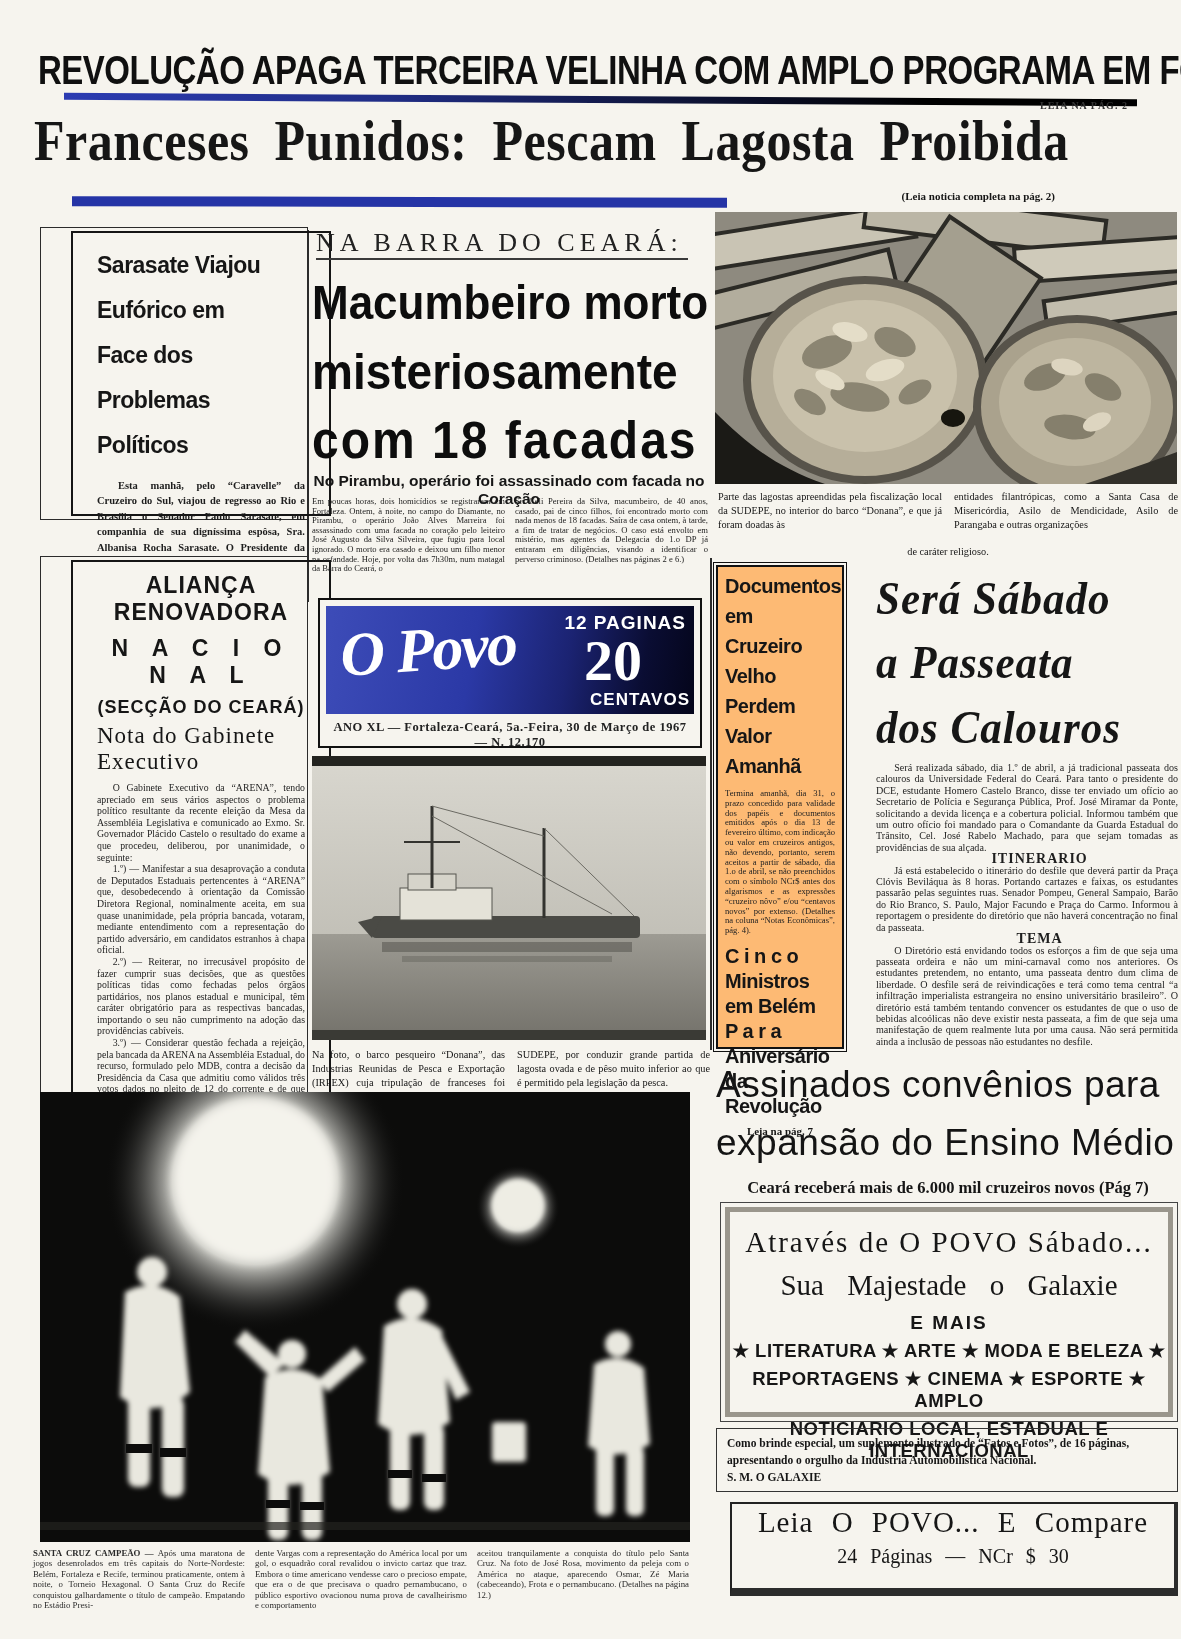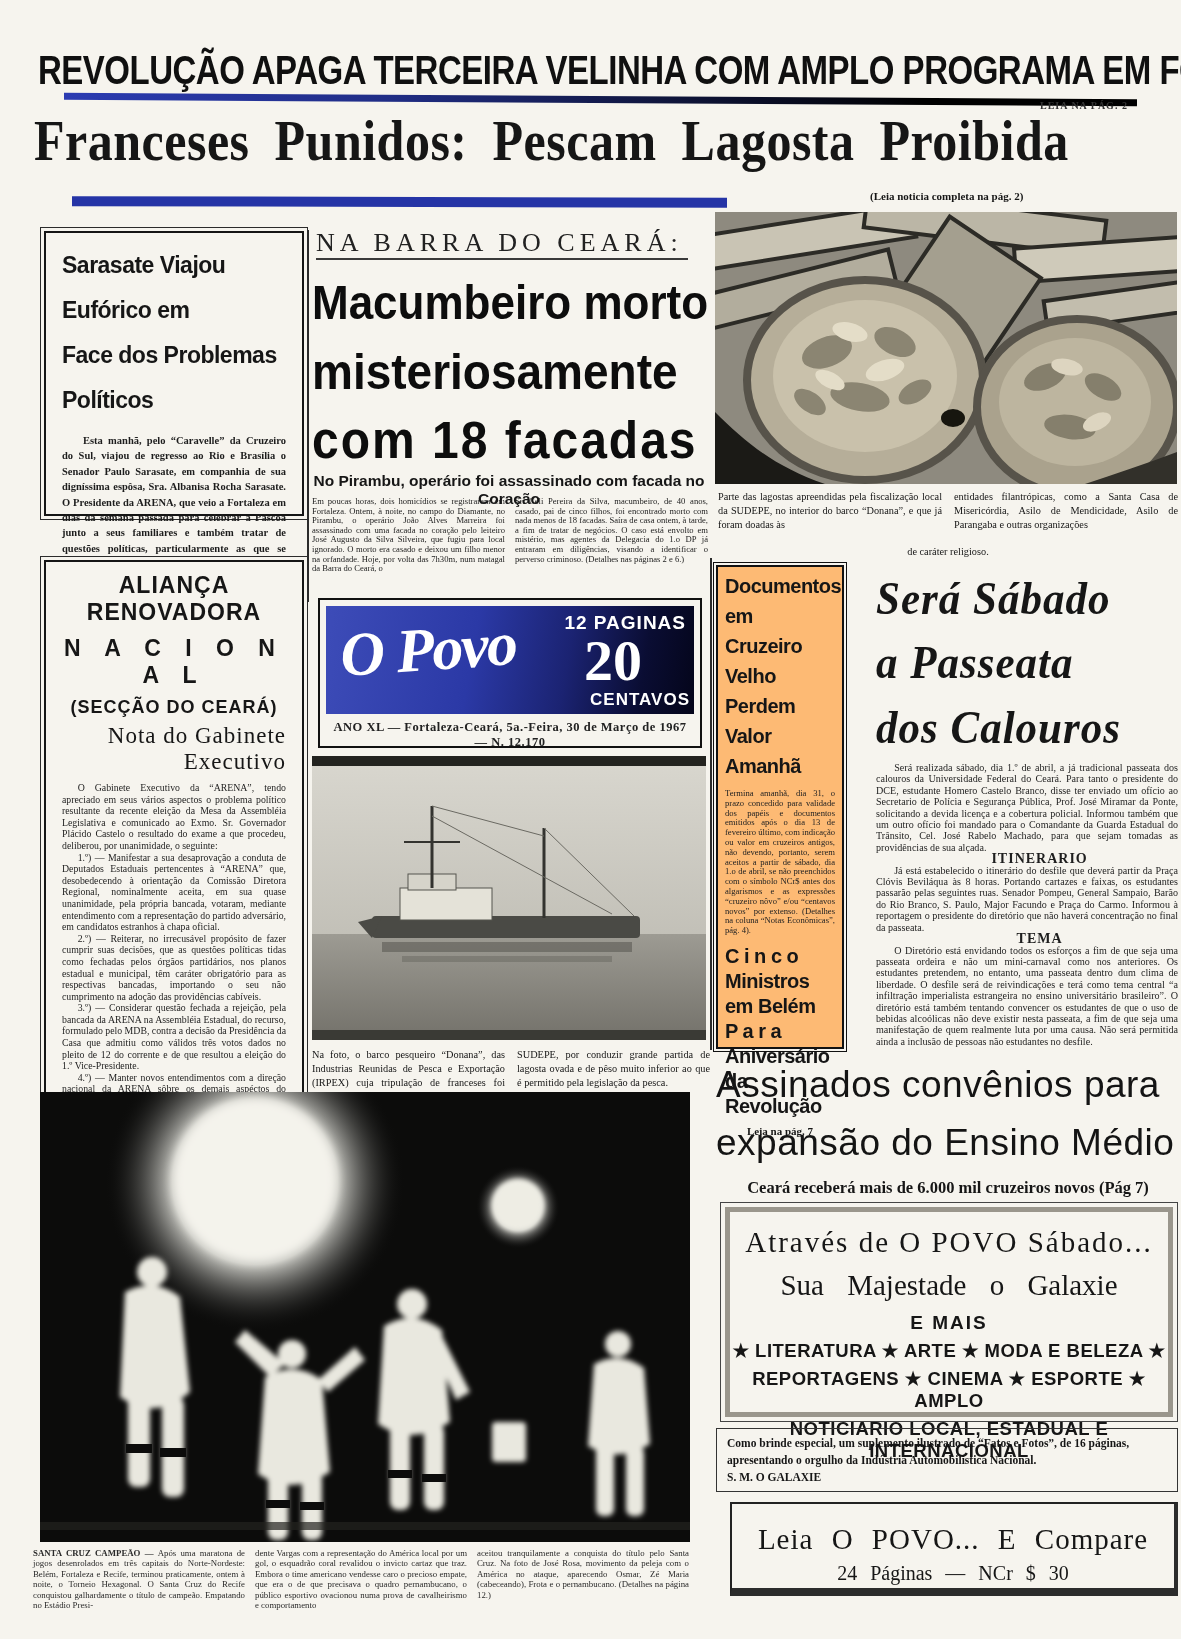--- a/index.html
+++ b/index.html
@@ -11,34 +11,34 @@
           font-weight:bold;font-size:33px;letter-spacing:-.5px;transform:scale(1,1.25);
           transform-origin:left top;white-space:nowrap;color:#101010;}
   .banner-rule{left:64px;top:96px;width:1073px;height:7px;
         background:linear-gradient(90deg,#2c3cb2 0%,#202d86 30%,#10163f 55%,#000 80%);
         transform:rotate(.35deg);}
   .banner-ref{left:1040px;top:100px;width:135px;font-size:10px;font-weight:bold;color:#333;letter-spacing:1px;}
   
   .lead-h{left:34px;top:108px;width:1070px;font-weight:bold;font-size:50px;
           word-spacing:12px;letter-spacing:.5px;white-space:nowrap;transform:scale(1,1.12);transform-origin:left top;}
   .lead-bar{left:72px;top:197px;width:655px;height:10px;background:#2534a6;transform:rotate(.15deg);}
-  .lead-ref{left:870px;top:190px;width:185px;font-size:11px;font-weight:bold;text-align:left;}
+  .lead-ref{left:870px;top:190px;width:185px;font-size:11px;font-weight:bold;text-align:right;}
   
   .dbox{border:1px solid #2b2b2b;padding:3px;background:#f6f4ee;box-sizing:border-box;}
-  .dbox-in{border:2px solid #151515;width:100%;height:100%;box-sizing:border-box;padding:10px 16px;}
+  .dbox-in{border:2px solid #151515;width:100%;height:100%;box-sizing:border-box;padding:10px 24px;margin-left:27px;}
   .sarasate{left:40px;top:227px;width:268px;height:293px;}
   .sar-title{font-family:"Liberation Sans",sans-serif;font-weight:bold;font-size:23px;
              line-height:45px;letter-spacing:-.5px;}
   .sar-body{margin-top:10px;font-size:10.5px;font-weight:bold;line-height:15.4px;
             text-align:justify;text-indent:2em;color:#1d1d1d;}
   .arena{left:40px;top:556px;width:268px;height:551px;}
   .arena-t1{font-family:"Liberation Sans",sans-serif;font-weight:bold;font-size:23px;text-align:center;letter-spacing:1px;}
   .arena-t2{font-family:"Liberation Sans",sans-serif;font-weight:bold;font-size:23px;text-align:center;letter-spacing:9px;margin-top:9px;}
   .arena-t3{font-family:"Liberation Sans",sans-serif;font-weight:bold;font-size:18px;text-align:center;letter-spacing:1px;margin-top:8px;}
-  .arena-sub{font-size:23px;text-align:right;margin-top:5px;letter-spacing:1px;}
+  .arena-sub{font-size:23px;text-align:left;margin-top:5px;letter-spacing:1px;}
   .arena-body{margin-top:7px;font-size:9.8px;line-height:11.6px;text-align:justify;color:#1d1d1d;}
   .arena-body p{margin:0;text-indent:1.6em;}
   .arena-date{text-indent:3.2em;}
   
   .kicker{left:316px;top:228px;width:372px;font-size:26px;letter-spacing:5px;color:#222;
           border-bottom:2px solid #3a3a3a;padding-bottom:0;white-space:nowrap;}
   .mac-h{left:312px;top:268px;width:394px;font-family:"Liberation Sans",sans-serif;
          font-weight:bold;color:#0d0d0d;transform:scale(1,1.08);transform-origin:left top;}
   .mac-h .l1{font-size:44px;line-height:64px;white-space:nowrap;}
   .mac-h .l2{font-size:46px;line-height:64px;white-space:nowrap;}
@@ -90,21 +90,21 @@
   .gal-in{border:5px solid #9a968c;height:100%;box-sizing:border-box;text-align:center;padding-top:14px;}
   .gal-l1{font-size:29px;letter-spacing:2px;}
   .gal-l2{font-size:29px;word-spacing:16px;margin-top:10px;}
   .gal-l3{font-family:"Liberation Sans",sans-serif;font-weight:bold;font-size:19px;margin-top:10px;letter-spacing:2px;}
   .gal-l4,.gal-l5,.gal-l6{font-family:"Liberation Sans",sans-serif;font-weight:bold;font-size:18.5px;margin-top:6px;letter-spacing:.5px;}
   
   .brinde{left:716px;top:1428px;width:462px;height:64px;border:1px solid #333;box-sizing:border-box;
           padding:6px 10px;font-size:11.5px;font-weight:bold;line-height:17px;}
   .brinde .c{text-align:left;}
   .leiabox{left:730px;top:1502px;width:448px;height:94px;border:2px solid #222;border-bottom:8px solid #2c2c2c;
-           border-right:4px solid #2c2c2c;box-sizing:border-box;text-align:center;padding-top:19px;}
+           border-right:4px solid #2c2c2c;box-sizing:border-box;text-align:center;padding-top:2px;}
   .leia-l1{font-size:29px;word-spacing:10px;letter-spacing:1px;}
   .leia-l2{font-size:20px;word-spacing:8px;margin-top:6px;}
   
   .soc-photo{left:40px;top:1092px;width:650px;height:450px;}
   .soc-cap{left:33px;top:1548px;width:658px;display:flex;gap:10px;}
   .soc-cap div{width:212px;font-size:8.8px;line-height:10.4px;text-align:justify;color:#2a2a2a;}
   
   .vrule-a{left:307px;top:230px;width:2px;height:372px;background:#2b2b2b;}
   .vrule-b{left:710px;top:558px;width:2px;height:492px;background:#2b2b2b;}
   b.inb{font-weight:bold;}

